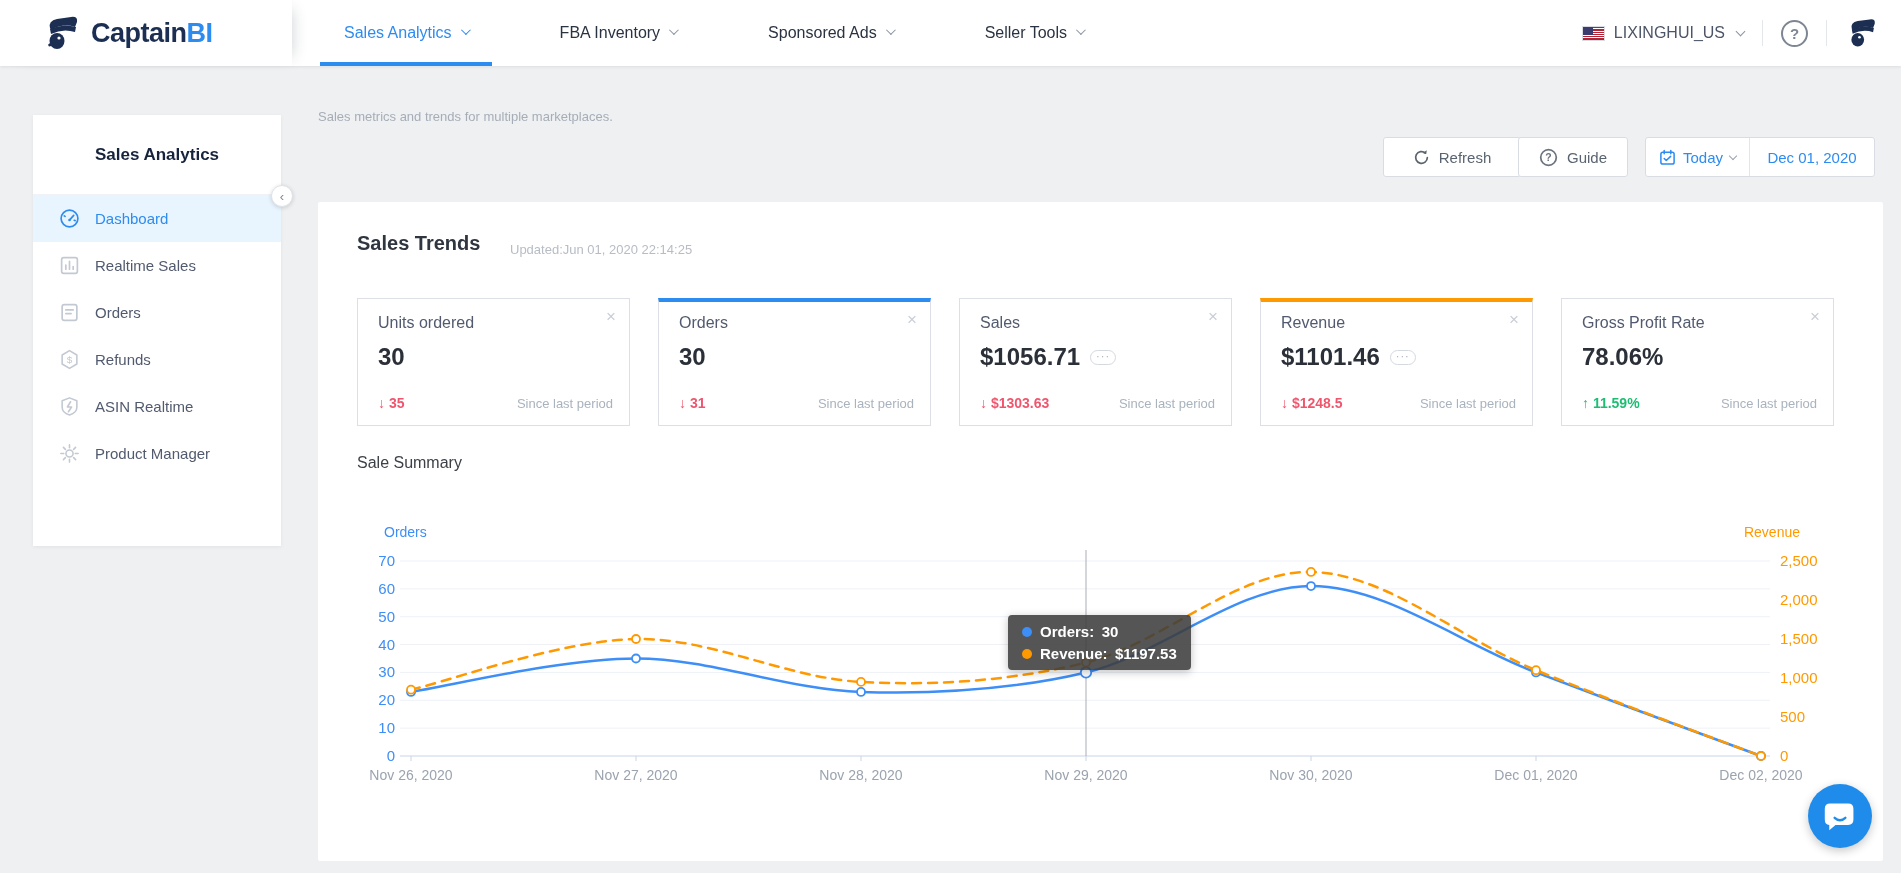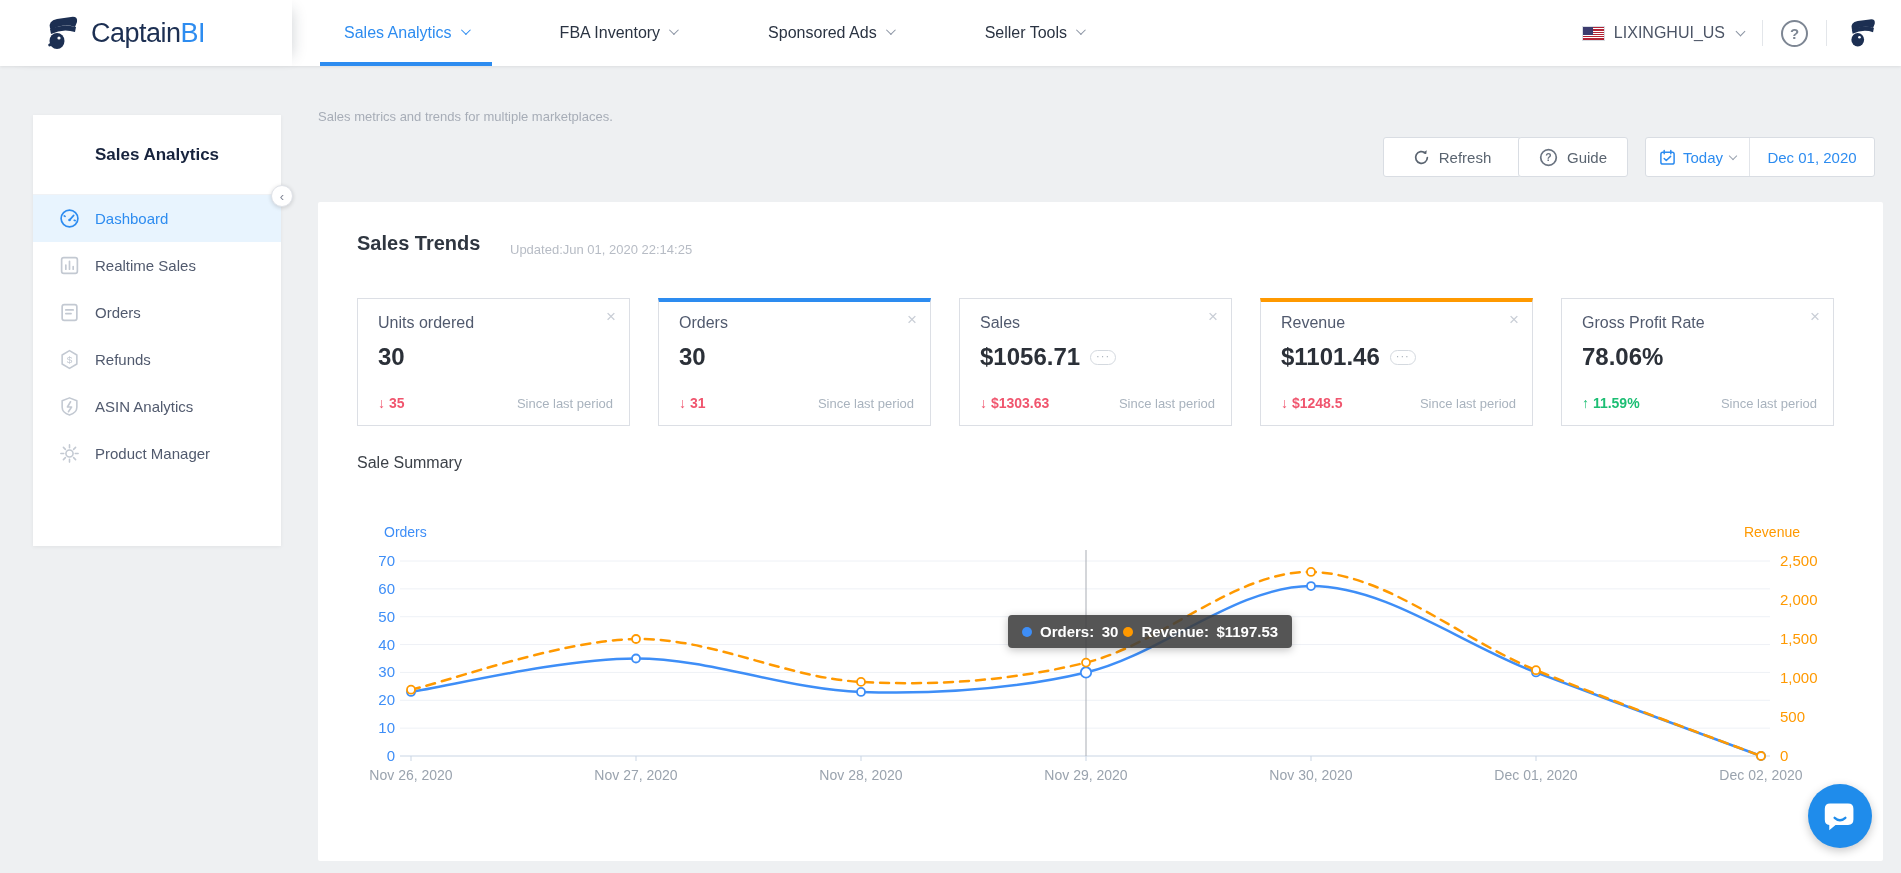--- a/index.html
+++ b/index.html
@@ -2,21 +2,21 @@
 <html><head>
 <meta charset="utf-8">
 <style>
   *{box-sizing:border-box;margin:0;padding:0}
   html,body{width:1901px;height:873px;overflow:hidden}
   body{position:relative;font-family:"Liberation Sans",sans-serif;background:#eef0f2;color:#333}
 
   
   .header{position:absolute;left:0;top:0;width:1901px;height:66px;background:#fff;box-shadow:0 1px 3px rgba(0,0,0,.08);z-index:20}
   .header-left{position:absolute;left:0;top:0;width:292px;height:66px;display:flex;align-items:center;padding-left:42px;background:#fff;box-shadow:10px 0 14px -10px rgba(31,45,61,.22)}
-  .logo-text{font-size:27px;font-weight:normal;color:#1c2f52;margin-left:9px;letter-spacing:-.5px}
+  .logo-text{font-size:27px;font-weight:bold;color:#1c2f52;margin-left:9px;letter-spacing:-.5px}
   .logo-text .bi{color:#2d8cf0}
   .main-nav{position:absolute;left:320px;top:0;height:66px;display:flex;align-items:stretch}
   .nav-item{position:relative;display:flex;align-items:center;padding:0 24px;margin-right:44px;font-size:16px;color:#2a3342;cursor:pointer;white-space:nowrap}
   .nav-item .chev{width:7px;height:7px;border-right:1.6px solid #8b94a3;border-bottom:1.6px solid #8b94a3;transform:rotate(45deg) translateY(-2px);margin-left:9px;margin-top:-4px}
   .nav-item.active{color:#2d8cf0}
   .nav-item.active .chev{border-color:#2d8cf0}
   .nav-item.active::after{content:"";position:absolute;left:0;right:0;bottom:0;height:4px;background:#2d8cf0}
   .header-right{position:absolute;right:22px;top:0;height:66px;display:flex;align-items:center}
   .flag{width:23px;height:15px;position:relative;background:repeating-linear-gradient(#b22234 0 1.2px,#fff 1.2px 2.3px);border:1px solid #d9dde3;margin-right:9px}
   .flag::after{content:"";position:absolute;left:0;top:0;width:10px;height:8px;background:#3c3b6e}
@@ -67,21 +67,21 @@
   .mc-note{font-size:13px;color:#a9b3be}
 
   .summary-title{position:absolute;left:39px;top:252px;font-size:16px;color:#3c4148}
 
   
   .chart-wrap{position:absolute;left:0;top:318px;width:1565px;height:290px}
   .axis-name{position:absolute;top:4px;font-size:14px}
   .axis-name.left{left:66px;color:#3e8ef7}
   .axis-name.right{right:83px;color:#ff9900}
   #chart-svg{position:absolute;left:0;top:0}
-  .chart-tooltip{position:absolute;left:690px;top:95px;min-width:178px;background:rgba(62,62,62,.88);border-radius:4px;padding:8px 14px;display:flex;flex-direction:row;gap:5px;box-shadow:0 2px 8px rgba(0,0,0,.25);z-index:4}
+  .chart-tooltip{position:absolute;left:690px;top:95px;min-width:178px;background:rgba(62,62,62,.88);border-radius:4px;padding:8px 14px;display:flex;flex-direction:column;gap:5px;box-shadow:0 2px 8px rgba(0,0,0,.25);z-index:4}
   .tt-row{display:flex;align-items:center;gap:8px;font-size:15px;font-weight:bold;color:#fff;white-space:nowrap}
   .tt-dot{width:10px;height:10px;border-radius:50%;flex:0 0 auto}
 
   
   .chat-fab{position:absolute;left:1808px;top:784px;width:64px;height:64px;border-radius:50%;background:#1f8ceb;display:flex;align-items:center;justify-content:center;box-shadow:0 3px 10px rgba(0,0,0,.22);cursor:pointer;z-index:30}
 </style>
 </head>
 <body>
 
 <div class="header">
@@ -168,21 +168,21 @@
             <path d="M10 1.5 17 5.7v8.6L10 18.5 3 14.3V5.7Z"></path>
             <text x="10" y="13.6" text-anchor="middle" font-size="9.5" fill="currentColor" stroke="none" font-family="Liberation Sans, sans-serif">$</text>
           </svg></span>
         <span>Refunds</span>
       </div>
       <div class="side-item">
         <span class="s-icon"><svg width="21" height="21" viewBox="0 0 20 20" fill="none" stroke="currentColor" stroke-width="1.5" stroke-linejoin="round">
             <path d="M10 1.8 17 4.6v6.2c0 4-3 6.2-7 7.4-4-1.2-7-3.4-7-7.4V4.6Z"></path>
             <path d="M11 5.5 8 10.5h4L9 15" stroke-linecap="round"></path>
           </svg></span>
-        <span>ASIN Analytics</span>
+        <span>ASIN Realtime</span>
       </div>
       <div class="side-item">
         <span class="s-icon"><svg width="21" height="21" viewBox="0 0 20 20" fill="none" stroke="currentColor" stroke-width="1.5" stroke-linecap="round">
             <circle cx="10" cy="10" r="3.4"></circle>
             <path d="M10 1.8v2.7M10 15.5v2.7M1.8 10h2.7M15.5 10h2.7M4.2 4.2l1.9 1.9M13.9 13.9l1.9 1.9M4.2 15.8l1.9-1.9M13.9 6.1l1.9-1.9"></path>
           </svg></span>
         <span>Product Manager</span>
       </div>
     </div>
 </aside>

